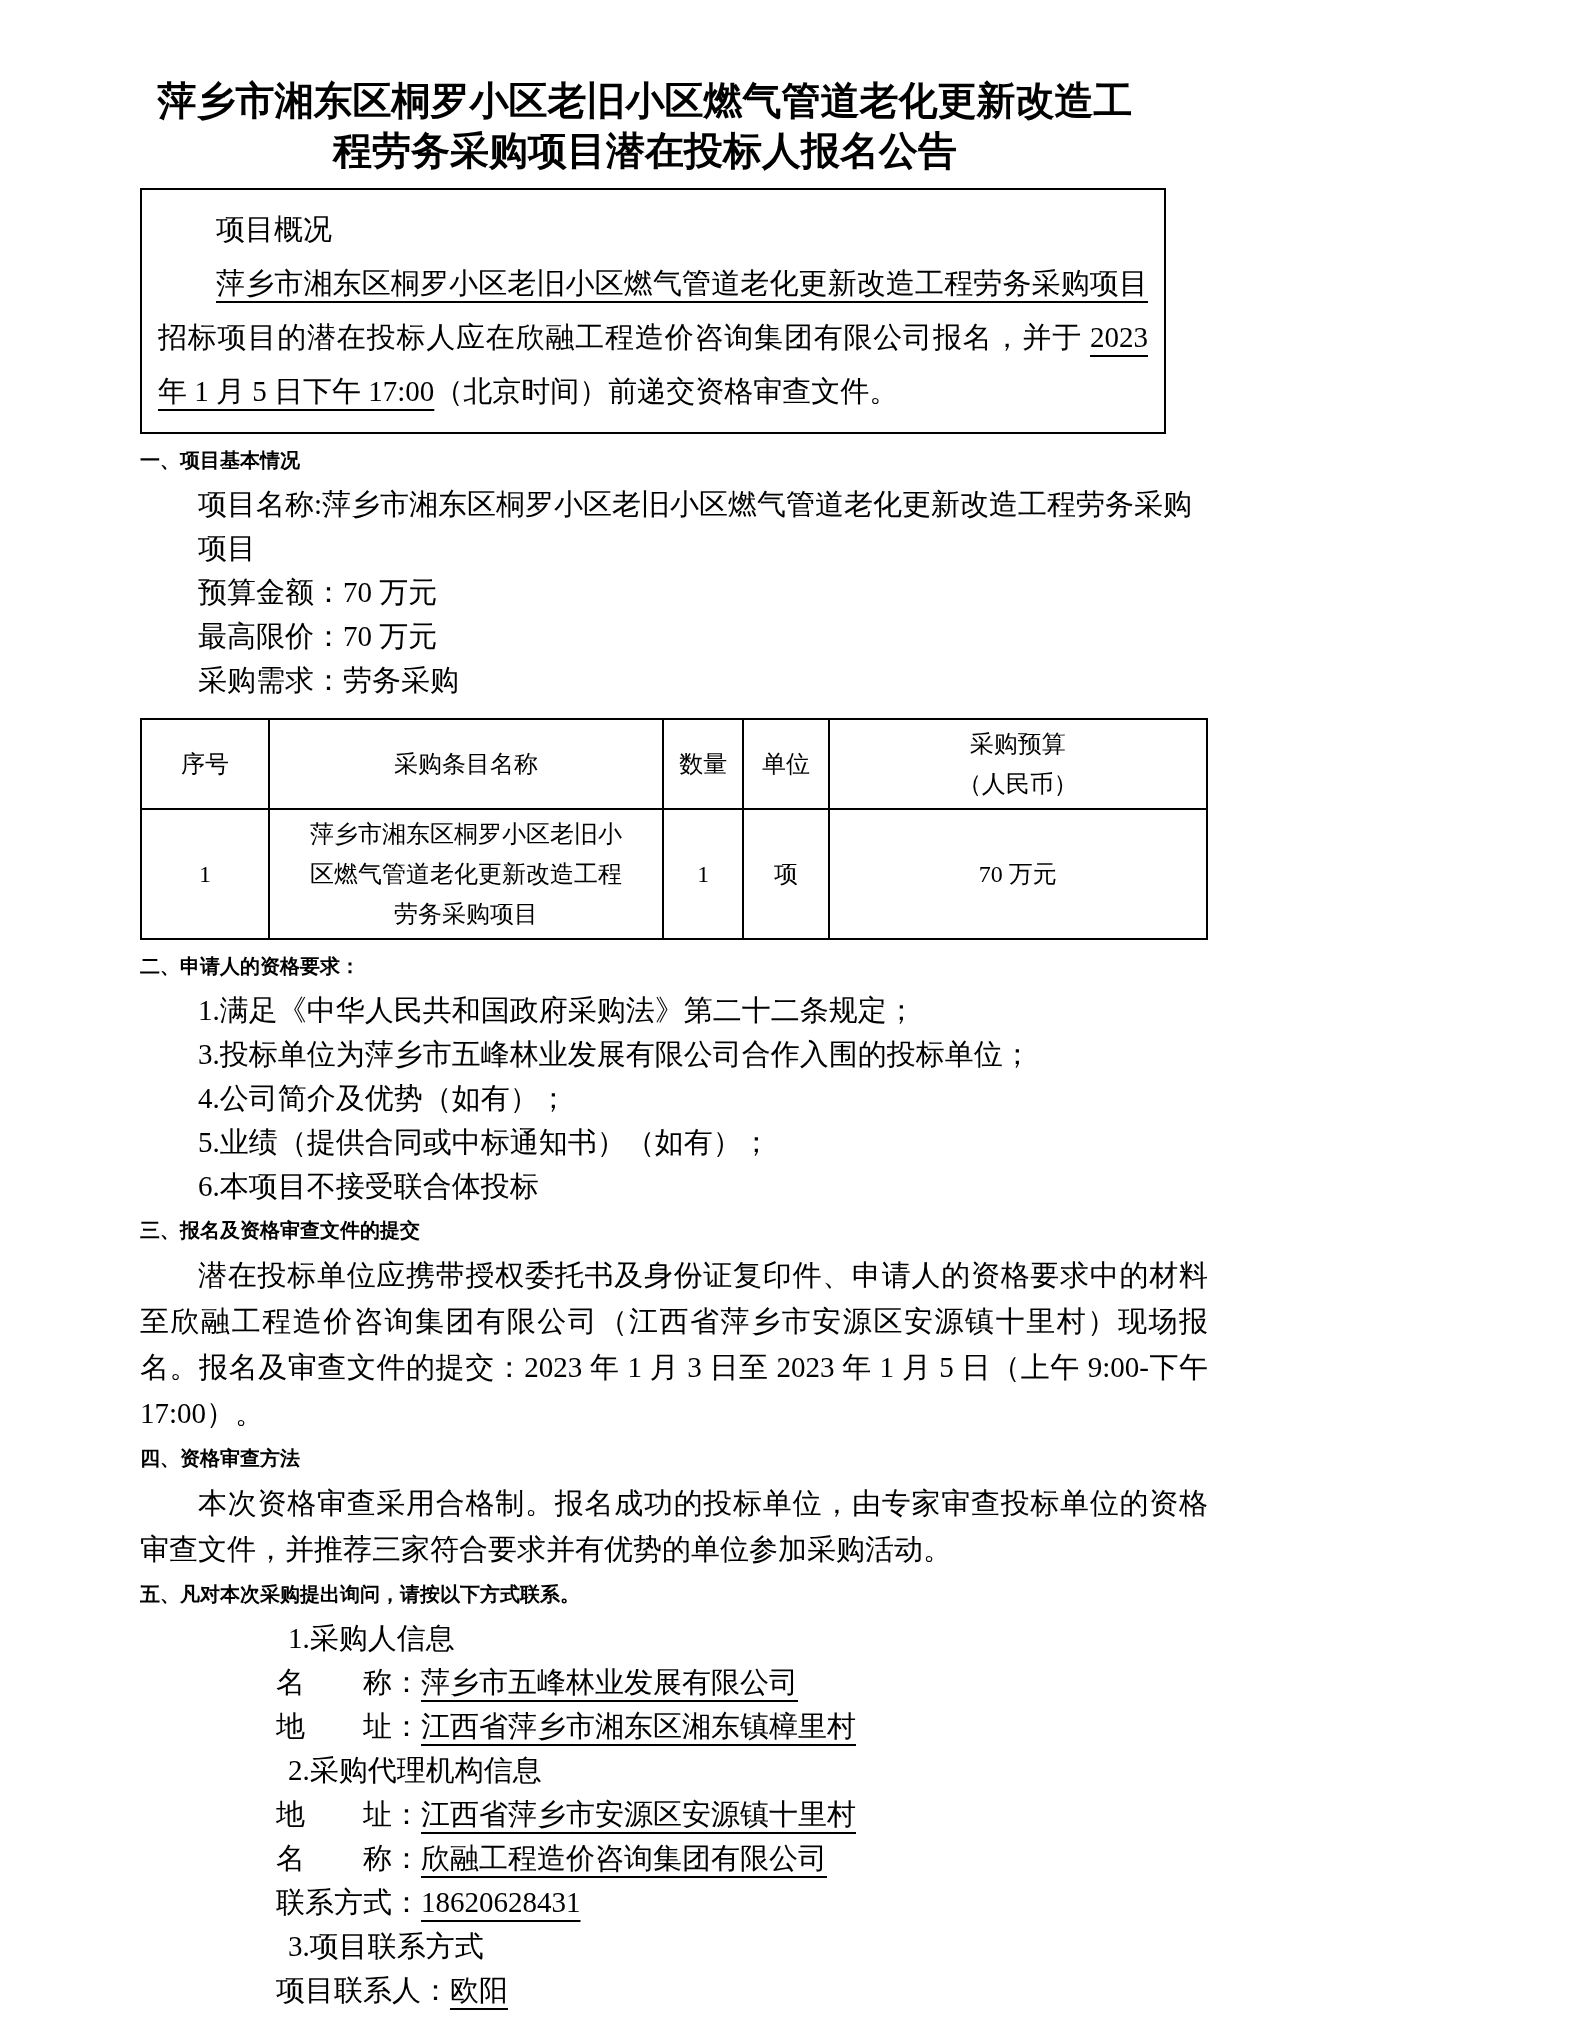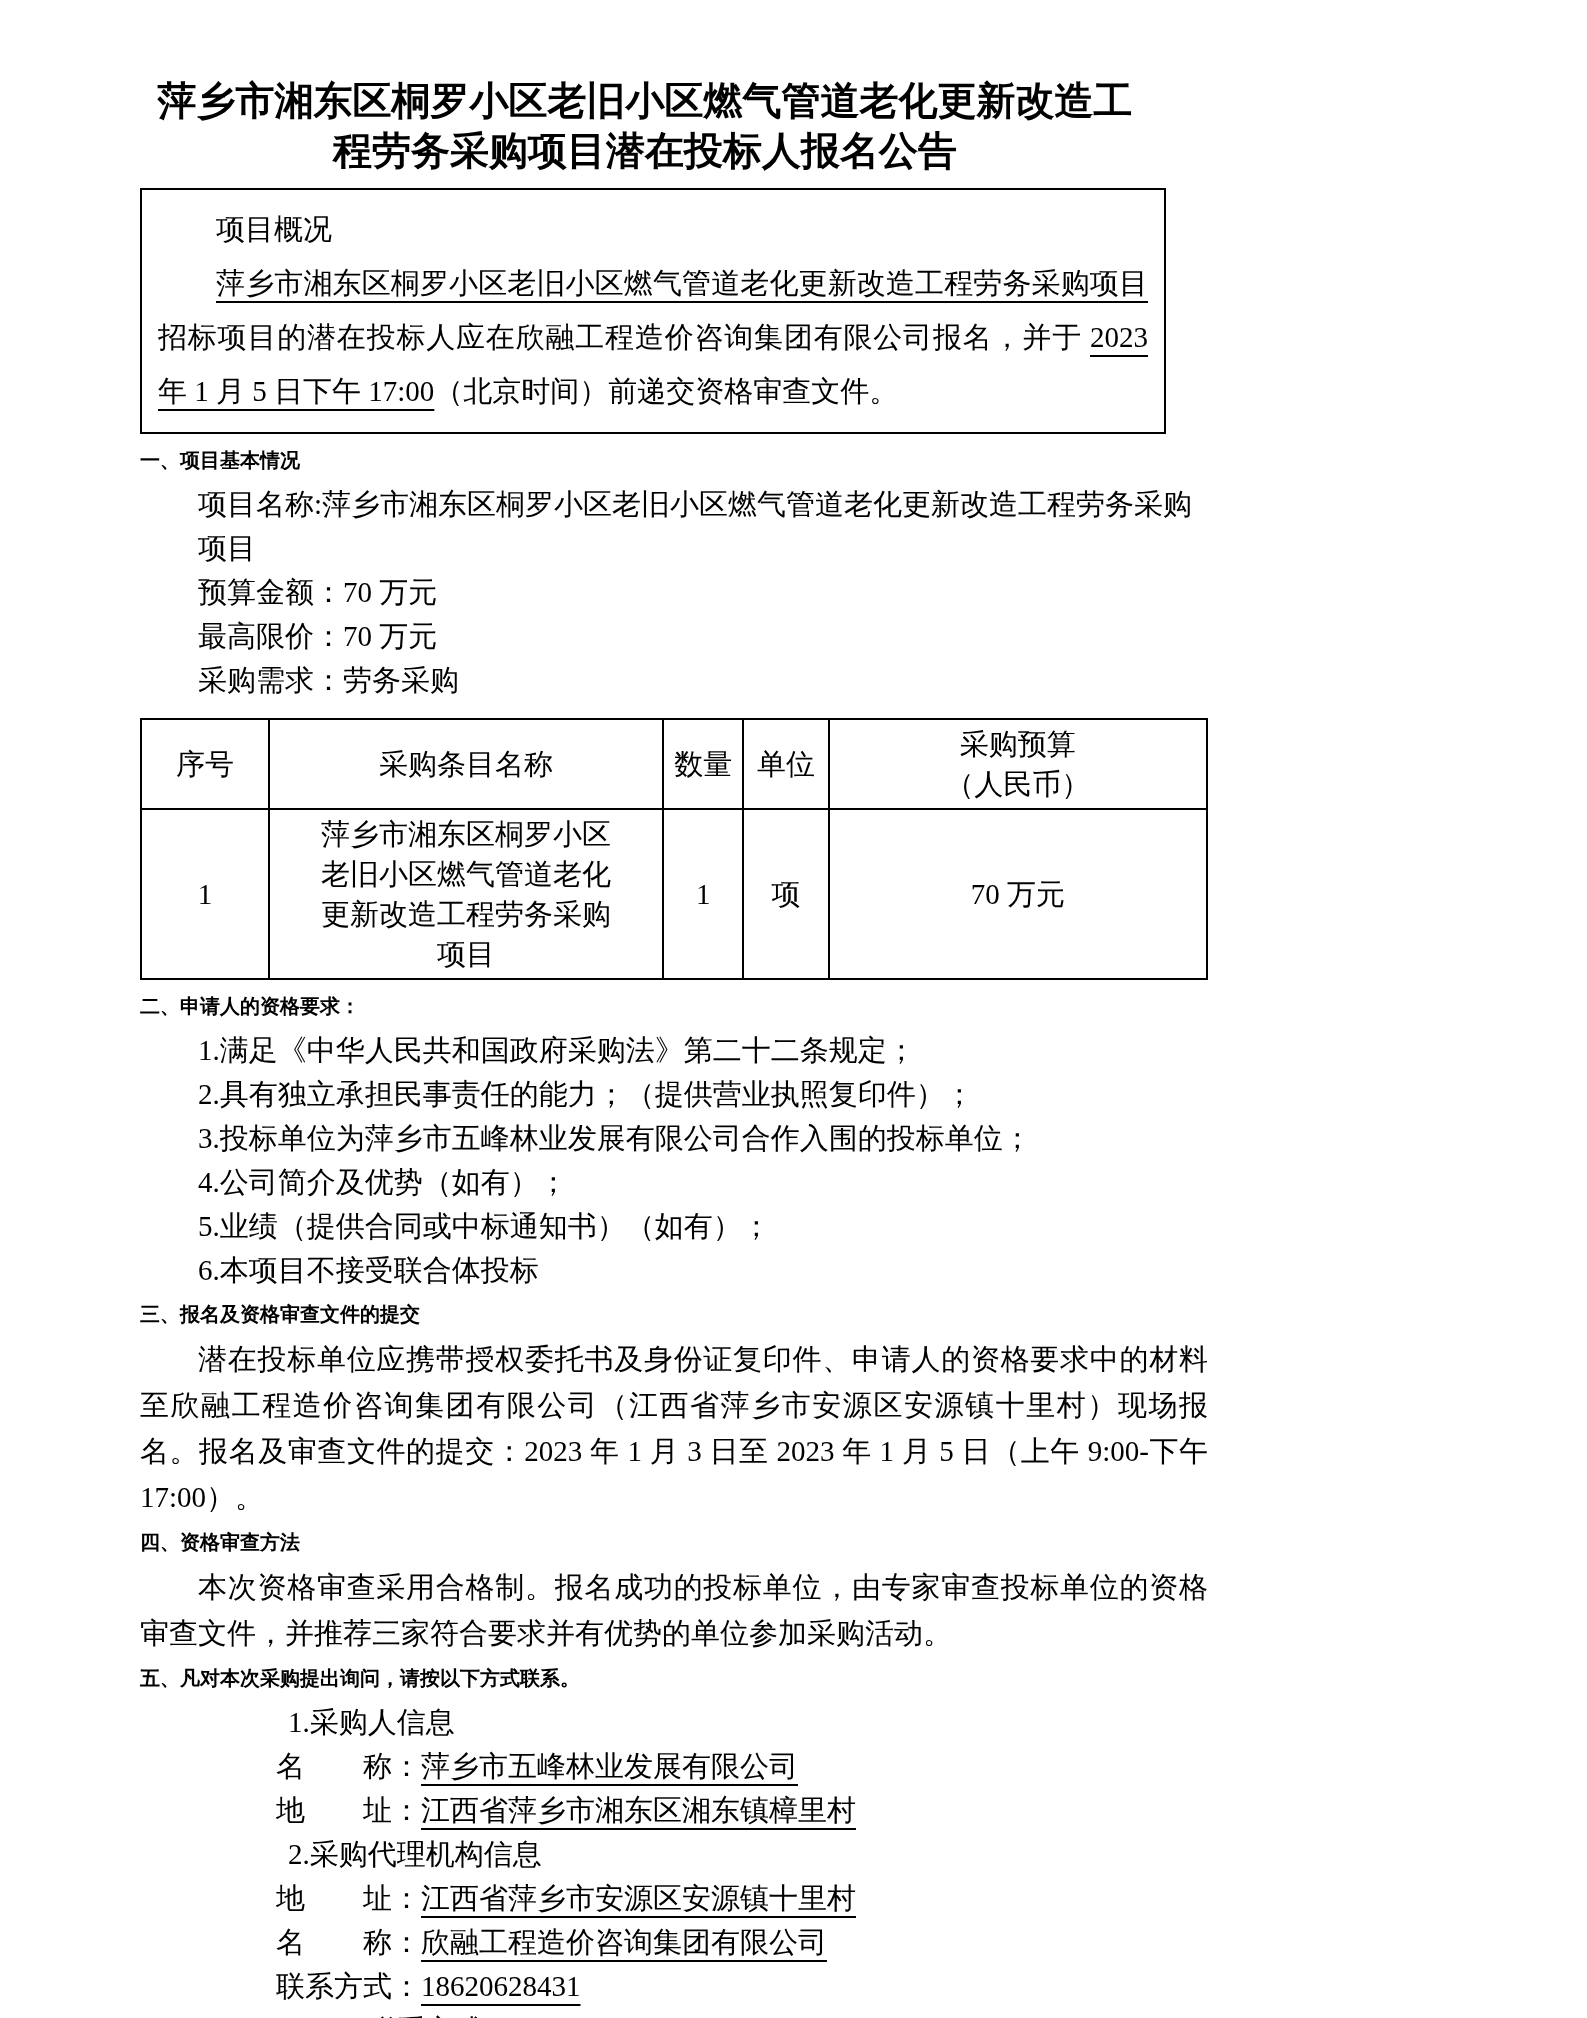--- a/index.html
+++ b/index.html
@@ -52,21 +52,21 @@
   .para {
     font-size:29px;
     line-height:46px;
     text-indent:58px;
     text-align:justify;
   }
   table.items {
     width:100%;
     border-collapse:collapse;
     margin-top:16px;
-    font-size:29px;
+    font-size:24px;
     table-layout:fixed;
   }
   .items th, .items td {
     border:2px solid #000;
     font-weight:normal;
     text-align:center;
     vertical-align:middle;
     line-height:40px;
     padding:4px 6px;
   }
@@ -127,21 +127,20 @@
         <td class="name-cell">萍乡市湘东区桐罗小区老旧小区燃气管道老化更新改造工程劳务采购项目</td>
         <td>1</td>
         <td>项</td>
         <td>70 万元</td>
       </tr>
     </tbody>
   </table>
 
   <div class="heading gap">二、申请人的资格要求：</div>
   <div class="list-item">1.满足《中华人民共和国政府采购法》第二十二条规定；</div>
-  <div class="list-item">2.具有独立承担民事责任的能力；（提供营业执照复印件）；</div>
   <div class="list-item">3.投标单位为萍乡市五峰林业发展有限公司合作入围的投标单位；</div>
   <div class="list-item">4.公司简介及优势（如有）；</div>
   <div class="list-item">5.业绩（提供合同或中标通知书）（如有）；</div>
   <div class="list-item">6.本项目不接受联合体投标</div>
 
   <div class="heading">三、报名及资格审查文件的提交</div>
   <div class="para">潜在投标单位应携带授权委托书及身份证复印件、申请人的资格要求中的材料至欣融工程造价咨询集团有限公司（江西省萍乡市安源区安源镇十里村）现场报名。报名及审查文件的提交：2023 年 1 月 3 日至 2023 年 1 月 5 日（上午 9:00-下午 17:00）。</div>
 
   <div class="heading">四、资格审查方法</div>
   <div class="para">本次资格审查采用合格制。报名成功的投标单位，由专家审查投标单位的资格审查文件，并推荐三家符合要求并有优势的单位参加采购活动。</div>

